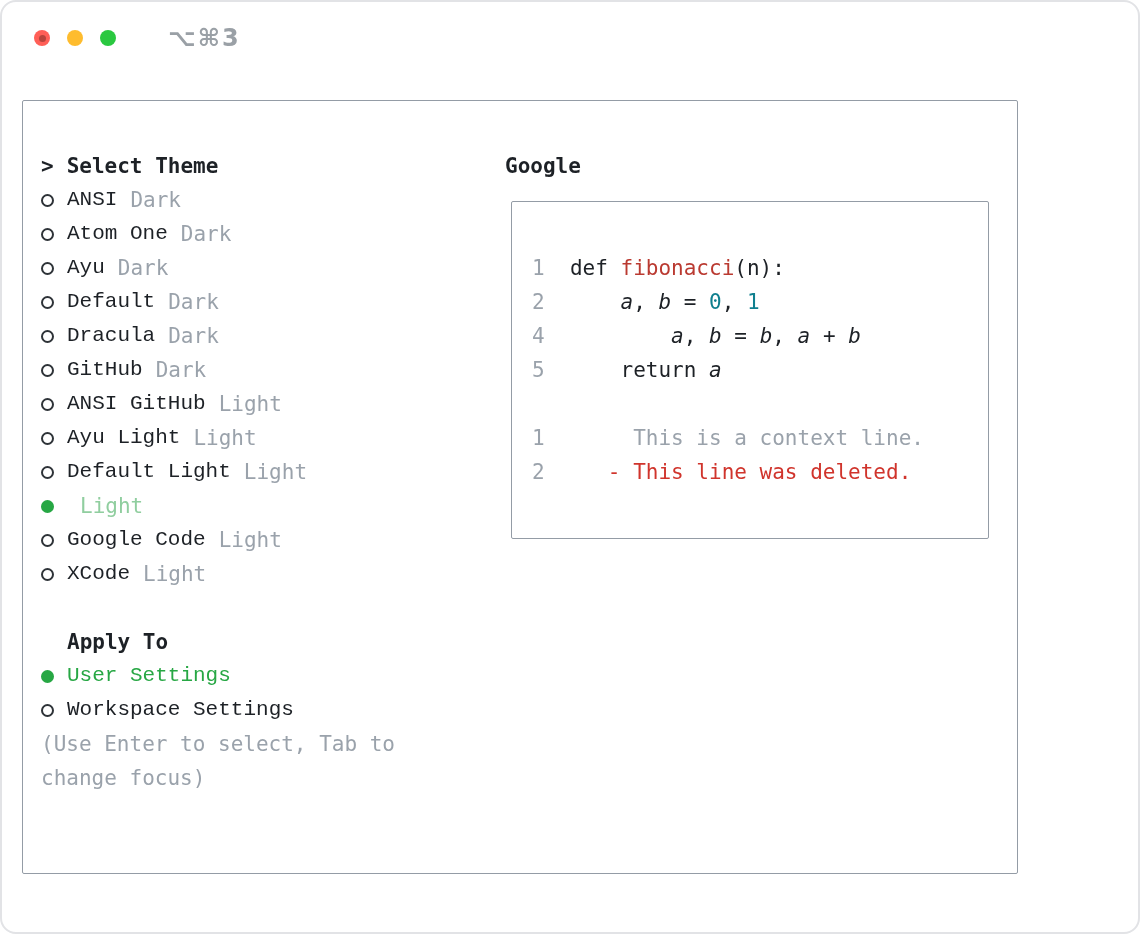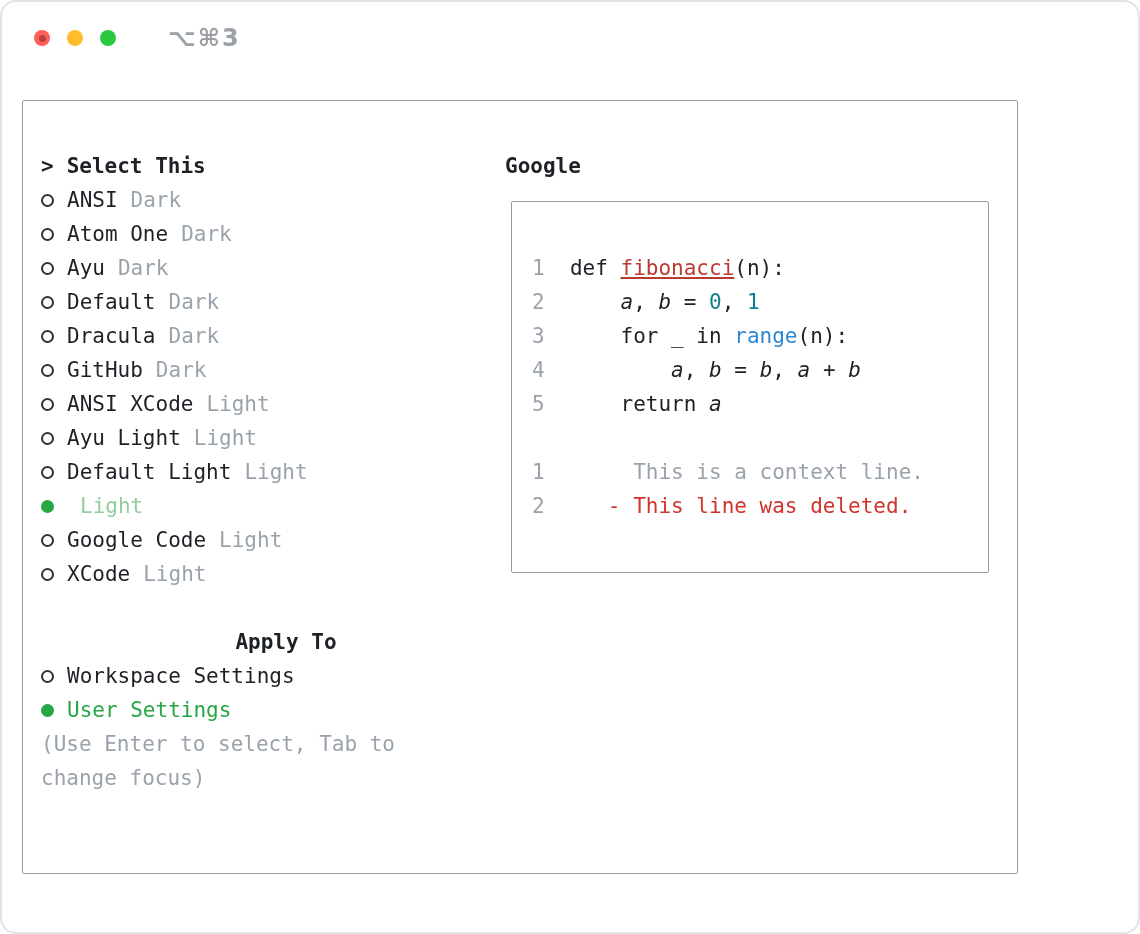--- a/index.html
+++ b/index.html
@@ -44,41 +44,41 @@
   .left { width: 464px; flex-shrink: 0; }
   .sel-header { display: flex; font-weight: bold; height: 34px; white-space: pre; }
   .prompt { margin-right: 13px; }
   .opt-row { display: flex; align-items: center; height: 34px; cursor: pointer; }
   .radio {
     width: 13px; height: 13px; flex-shrink: 0;
     border: 2px solid #2e3338; border-radius: 50%;
     margin-right: 13px;
   }
   .opt-row.selected .radio { background: var(--green, #27a744); border-color: var(--green, #27a744); }
-  .opt-name { white-space: pre; }
+  .opt-name { white-space: pre; font-family: Liberation Mono, monospace; }
   .opt-row.selected .opt-name { color: var(--green, #27a744); }
   .opt-variant { color: var(--muted, #9aa2ab); margin-left: 13px; white-space: pre; }
   .opt-row.selected .opt-variant { color: var(--green-muted, #90ce9f); }
   .spacer { height: 34px; }
-  .apply-header { font-weight: bold; margin-left: 26px; height: 34px; text-align: center; }
+  .apply-header { font-weight: bold; margin-left: 26px; height: 34px; }
   .help { color: var(--muted, #9aa2ab); width: 420px; }
   .right { flex: 1; }
   .preview-title { font-weight: bold; height: 34px; }
   .preview-box {
     margin: 18px 0 0 6px;
     width: 478px;
     border: 1.5px solid var(--panel-border, #949ca6);
     border-radius: 2px;
     padding: 49px 10px 49px 20px;
   }
   .code-line { white-space: pre; height: 34px; }
   .lnum { display: inline-block; width: 3ch; color: var(--muted, #9aa2ab); }
   .blank-line { height: 34px; }
   .tok-p  { color: var(--text, #1d2126); }
-  .tok-fn { color: var(--func-red, #ba3a31); text-decoration: underline; }
+  .tok-fn { color: var(--func-red, #ba3a31); }
   .tok-num { color: var(--number-teal, #0f7f8e); }
   .tok-bi { color: var(--builtin-blue, #2e87d2); }
   .tok-v  { font-style: italic; color: var(--text, #1d2126); }
   .tok-ctx { color: var(--muted, #9aa2ab); text-align: right; }
   .tok-del { color: var(--diff-red, #d0342c); text-align: center; }
   .tok-add { color: var(--green, #27a744); }
 </style>
 </head>
 <body>
 
@@ -91,21 +91,21 @@
       <span class="light yellow"></span>
       <span class="light green"></span>
     </div>
     <span class="shortcut">⌥⌘3</span>
   </div>
 
   <div class="panel">
     <div class="left">
       <div class="sel-header">
         <span class="prompt">&gt;</span>
-        <span class="sel-title">Select This</span>
+        <span class="sel-title">Select Theme</span>
       </div>
       <div id="theme-list">
           <div class="opt-row">
             <span class="radio"></span>
             <span class="opt-name">ANSI</span>
             <span class="opt-variant">Dark</span>
           </div>
           <div class="opt-row">
             <span class="radio"></span>
             <span class="opt-name">Atom One</span>
@@ -126,21 +126,21 @@
             <span class="opt-name">Dracula</span>
             <span class="opt-variant">Dark</span>
           </div>
           <div class="opt-row">
             <span class="radio"></span>
             <span class="opt-name">GitHub</span>
             <span class="opt-variant">Dark</span>
           </div>
           <div class="opt-row">
             <span class="radio"></span>
-            <span class="opt-name">ANSI XCode</span>
+            <span class="opt-name">ANSI GitHub</span>
             <span class="opt-variant">Light</span>
           </div>
           <div class="opt-row">
             <span class="radio"></span>
             <span class="opt-name">Ayu Light</span>
             <span class="opt-variant">Light</span>
           </div>
           <div class="opt-row">
             <span class="radio"></span>
             <span class="opt-name">Default Light</span>
@@ -157,39 +157,38 @@
           </div>
           <div class="opt-row">
             <span class="radio"></span>
             <span class="opt-name">XCode</span>
             <span class="opt-variant">Light</span>
           </div>
         </div>
       <div class="spacer"></div>
       <div class="apply-header">Apply To</div>
       <div id="apply-list">
+          <div class="opt-row selected">
+            <span class="radio"></span>
+            <span class="opt-name">User Settings</span>
+          </div>
           <div class="opt-row">
             <span class="radio"></span>
             <span class="opt-name">Workspace Settings</span>
-          </div>
-          <div class="opt-row selected">
-            <span class="radio"></span>
-            <span class="opt-name">User Settings</span>
           </div>
         </div>
       <div class="help">(Use Enter to select, Tab to change focus)</div>
     </div>
 
     <div class="right">
       <div class="preview-title">Google</div>
       <div class="preview-box">
         <div id="code-block">
             <div class="code-line"><span class="lnum">1</span><span class="tok-p">def </span><span class="tok-fn">fibonacci</span><span class="tok-p">(n):</span></div>
             <div class="code-line"><span class="lnum">2</span><span class="tok-p">    </span><span class="tok-v">a</span><span class="tok-p">, </span><span class="tok-v">b</span><span class="tok-p"> = </span><span class="tok-num">0</span><span class="tok-p">, </span><span class="tok-num">1</span></div>
-            <div class="code-line"><span class="lnum">3</span><span class="tok-p">    for _ in </span><span class="tok-bi">range</span><span class="tok-p">(n):</span></div>
             <div class="code-line"><span class="lnum">4</span><span class="tok-p">        </span><span class="tok-v">a</span><span class="tok-p">, </span><span class="tok-v">b</span><span class="tok-p"> = </span><span class="tok-v">b</span><span class="tok-p">, </span><span class="tok-v">a</span><span class="tok-p"> + </span><span class="tok-v">b</span></div>
             <div class="code-line"><span class="lnum">5</span><span class="tok-p">    return </span><span class="tok-v">a</span></div>
           </div>
         <div class="blank-line"></div>
         <div id="diff-block">
             <div class="code-line"><span class="lnum">1</span><span class="tok-ctx">     This is a context line.</span></div>
             <div class="code-line"><span class="lnum">2</span><span class="tok-del">   - This line was deleted.</span></div>
           </div>
       </div>
     </div>

